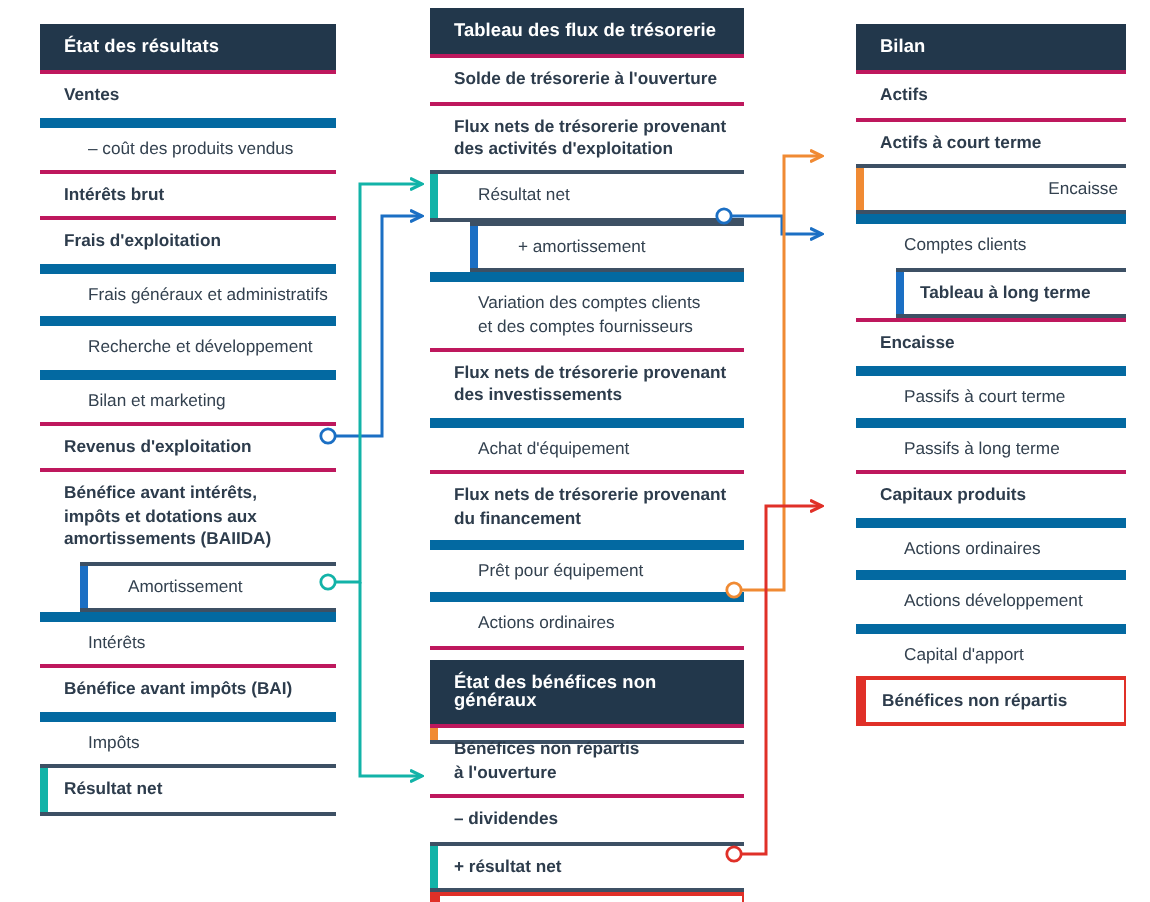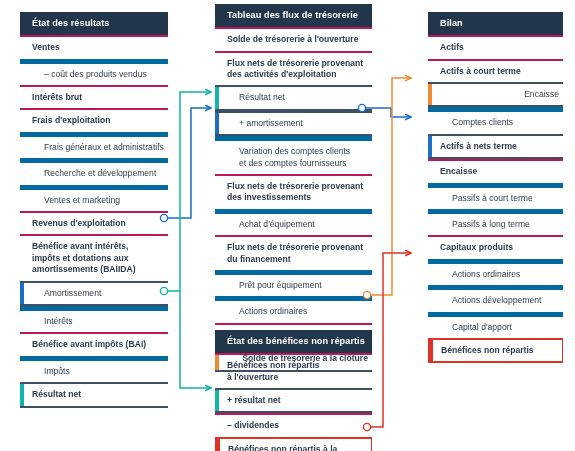--- a/index.html
+++ b/index.html
@@ -86,21 +86,21 @@
   .row.boxed-teal,
   .row.boxed-blue,
   .row.boxed-orange,
   .row.boxed-red {
     border-top-width: 2px;
     border-bottom-width: 2px;
     border-top-style: solid;
     border-bottom-style: solid;
   }
   .row.boxed-teal   { border-color: #3d5064; }
-  .row.boxed-blue   { border-color: #3d5064; }
+  .row.boxed-blue   { border-color: #3d5064; margin-left: 20px; }
   .row.boxed-orange { border-color: #3d5064; text-align: right; }
   .row.boxed-red    { border-color: #e03028; border-left: 1px solid #e03028; border-right: 1px solid #e03028; }
 
   .col1 { left: 20px;  top: 12px; width: 148px; }
   .col2 { left: 215px; top: 4px; width: 157px; }
   .col3 { left: 428px; top: 12px; width: 135px; }
   .col2b{ left: 215px; top: 330px; width: 157px; }
 </style>
 </head>
 <body>
@@ -109,21 +109,21 @@
 
   <div class="stmt col1">
     <div class="stmt-title">État des résultats</div>
     <div class="rows">
         <div class="row bold"><span>Ventes</span></div>
         <div class="row indent"><span>– coût des produits vendus</span></div>
         <div class="row bold"><span>Intérêts brut</span></div>
         <div class="row bold"><span>Frais d'exploitation</span></div>
         <div class="row indent"><span>Frais généraux et administratifs</span></div>
         <div class="row indent"><span>Recherche et développement</span></div>
-        <div class="row indent"><span>Ventes et marketing</span></div>
+        <div class="row indent"><span>Bilan et marketing</span></div>
         <div class="row bold"><span>Revenus d'exploitation</span></div>
         <div class="row bold"><span>Bénéfice avant intérêts,
 impôts et dotations aux
 amortissements (BAIIDA)</span></div>
         <div class="row indent acc-blue boxed-blue"><span class="accent"></span><span>Amortissement</span></div>
         <div class="row indent"><span>Intérêts</span></div>
         <div class="row bold"><span>Bénéfice avant impôts (BAI)</span></div>
         <div class="row indent"><span>Impôts</span></div>
         <div class="row bold acc-teal boxed-teal lastline"><span class="accent"></span><span>Résultat net</span></div>
       </div>
@@ -145,38 +145,38 @@
         <div class="row bold"><span>Flux nets de trésorerie provenant
 du financement</span></div>
         <div class="row indent"><span>Prêt pour équipement</span></div>
         <div class="row indent"><span>Actions ordinaires</span></div>
         <div class="row bold"><span>Variation nette de la trésorerie</span></div>
         <div class="row bold acc-orange boxed-orange lastline"><span class="accent"></span><span>Solde de trésorerie à la clôture</span></div>
       </div>
   </div>
 
   <div class="stmt col2b">
-    <div class="stmt-title">État des bénéfices non répartis</div>
+    <div class="stmt-title">État des bénéfices non généraux</div>
     <div class="rows">
         <div class="row bold"><span>Bénéfices non répartis
 à l'ouverture</span></div>
+        <div class="row bold"><span>– dividendes</span></div>
         <div class="row bold acc-teal boxed-teal"><span class="accent"></span><span>+ résultat net</span></div>
-        <div class="row bold"><span>– dividendes</span></div>
         <div class="row bold acc-red boxed-red lastline"><span class="accent"></span><span>Bénéfices non répartis à la clôture</span></div>
       </div>
   </div>
 
   <div class="stmt col3">
     <div class="stmt-title">Bilan</div>
     <div class="rows">
         <div class="row bold"><span>Actifs</span></div>
         <div class="row bold"><span>Actifs à court terme</span></div>
         <div class="row indent acc-orange boxed-orange"><span class="accent"></span><span>Encaisse</span></div>
         <div class="row indent"><span>Comptes clients</span></div>
-        <div class="row bold acc-blue boxed-blue"><span class="accent"></span><span>Actifs à nets terme</span></div>
+        <div class="row bold acc-blue boxed-blue"><span class="accent"></span><span>Tableau à long terme</span></div>
         <div class="row bold"><span>Encaisse</span></div>
         <div class="row indent"><span>Passifs à court terme</span></div>
         <div class="row indent"><span>Passifs à long terme</span></div>
         <div class="row bold"><span>Capitaux produits</span></div>
         <div class="row indent"><span>Actions ordinaires</span></div>
         <div class="row indent"><span>Actions développement</span></div>
         <div class="row indent"><span>Capital d'apport</span></div>
         <div class="row bold acc-red boxed-red lastline"><span class="accent"></span><span>Bénéfices non répartis</span></div>
       </div>
   </div>

